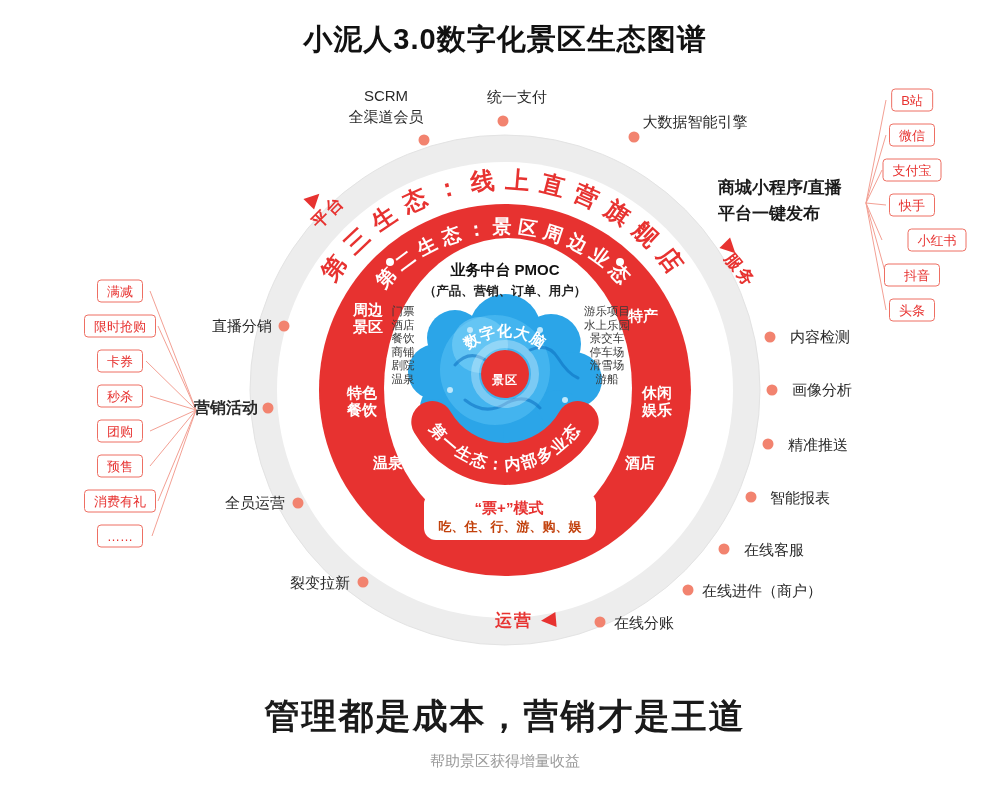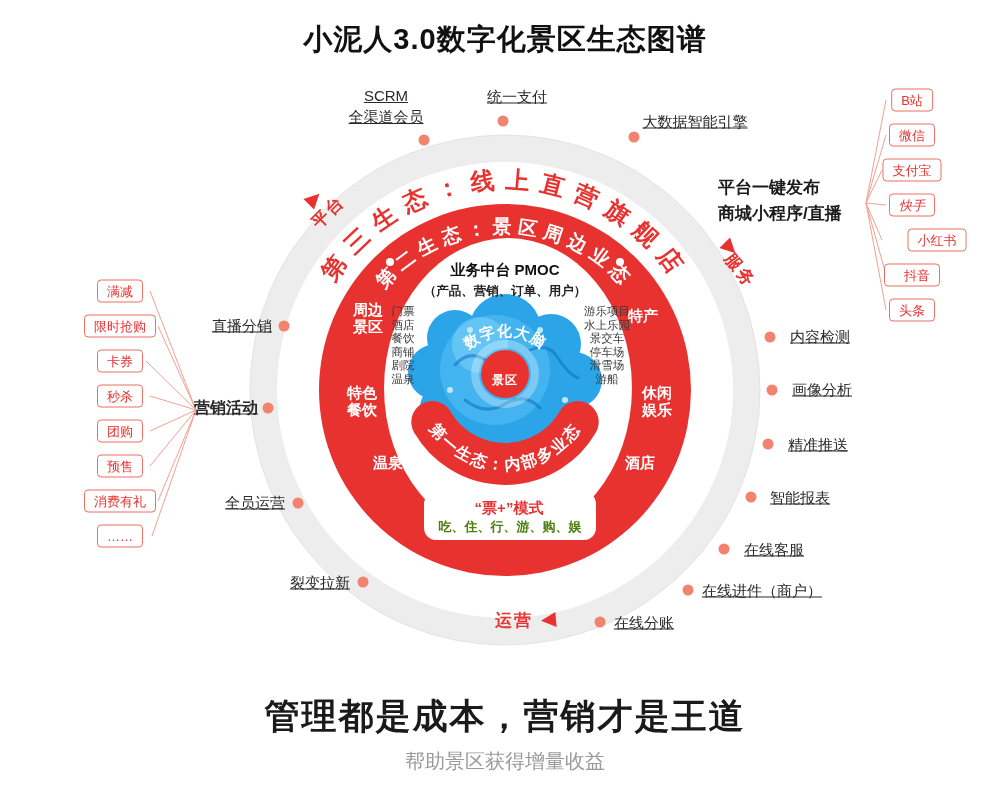--- a/index.html
+++ b/index.html
@@ -5,23 +5,23 @@
   html,body{margin:0;padding:0;background:#fff;}
   .canvas{position:relative;width:1006px;height:789px;background:#fff;overflow:hidden;
           font-family:"Liberation Sans","DejaVu Sans",sans-serif;}
   svg.layer{position:absolute;left:0;top:0;}
 
   .page-title{position:absolute;left:505px;top:40px;transform:translate(-50%,-50%);
     font-size:29px;font-weight:bold;color:#111;letter-spacing:1px;white-space:nowrap;}
   .slogan{position:absolute;left:505px;top:716px;transform:translate(-50%,-50%);
     font-size:35px;font-weight:bold;color:#1a1a1a;letter-spacing:2px;white-space:nowrap;}
   .subtitle{position:absolute;left:505px;top:761px;transform:translate(-50%,-50%);
-    font-size:20px;color:#9a9a9a;white-space:nowrap;}
-
-  .sat{position:absolute;font-size:15px;color:#2a2a2a;white-space:nowrap;transform:translateY(-50%);text-decoration:underline;}
+    font-size:15px;color:#9a9a9a;white-space:nowrap;}
+
+  .sat{position:absolute;font-size:15px;color:#2a2a2a;white-space:nowrap;transform:translateY(-50%);}
   .sat.ctr{transform:translate(-50%,-50%);text-align:center;}
   .sat.ranc{transform:translate(-100%,-50%);}
   .sat.bold{font-weight:bold;font-size:16px;}
   .sat .ln{display:block;line-height:21px;}
 
   .publish{position:absolute;left:718px;top:175px;font-size:17px;font-weight:bold;color:#1a1a1a;}
   .publish .ln{display:block;line-height:26px;white-space:nowrap;}
 
   .rot{position:absolute;color:#e73230;font-weight:bold;font-size:17px;white-space:nowrap;letter-spacing:2px;}
   .op-label{position:absolute;transform:translate(-50%,-50%);color:#e73230;font-weight:bold;
@@ -42,21 +42,21 @@
   .col{position:absolute;transform:translateX(-50%);text-align:center;
     font-size:11.5px;line-height:13.5px;color:#3a3a3a;}
   .col span{display:block;}
 
   .core-label{position:absolute;left:505px;top:380px;transform:translate(-50%,-50%);
     color:#fff;font-weight:bold;font-size:12px;letter-spacing:1px;white-space:nowrap;}
 
   .ticket-mode{position:absolute;left:509px;top:508px;transform:translate(-50%,-50%);
     color:#e73230;font-weight:bold;font-size:15px;white-space:nowrap;}
   .ticket-scenes{position:absolute;left:510px;top:527px;transform:translate(-50%,-50%);
-    color:#4d7c0f;font-weight:bold;font-size:13px;white-space:nowrap;}
+    color:#c2410c;font-weight:bold;font-size:13px;white-space:nowrap;}
 </style>
 </head>
 <body>
 
 <div class="canvas">
 
   <svg class="layer" width="1006" height="789" viewBox="0 0 1006 789">
     <defs>
       <path id="arcThird" d="M 322,304.6 A 202,202 0 0 1 688,304.6"></path>
       <path id="arcSecond" d="M 376.4,299.9 A 157,157 0 0 1 633.6,299.9"></path>
@@ -184,37 +184,37 @@
 
   <div class="sat" style="left:790px;top:337px;">内容检测</div>
   <div class="sat" style="left:792px;top:390px;">画像分析</div>
   <div class="sat" style="left:788px;top:445px;">精准推送</div>
   <div class="sat" style="left:770px;top:498px;">智能报表</div>
   <div class="sat" style="left:744px;top:550px;">在线客服</div>
   <div class="sat" style="left:702px;top:591px;text-align:right;">在线进件（商户）</div>
   <div class="sat" style="left:614px;top:623px;">在线分账</div>
 
   <div class="publish">
+    <span class="ln">商城小程序/直播</span>
     <span class="ln">平台一键发布</span>
-    <span class="ln">商城小程序/直播</span>
   </div>
 
   <div class="box" style="left:120px;top:291px;">满减</div>
   <div class="box" style="left:120px;top:326px;">限时抢购</div>
   <div class="box" style="left:120px;top:361px;">卡券</div>
   <div class="box" style="left:120px;top:396px;">秒杀</div>
   <div class="box" style="left:120px;top:431px;">团购</div>
   <div class="box" style="left:120px;top:466px;">预售</div>
   <div class="box" style="left:120px;top:501px;">消费有礼</div>
   <div class="box" style="left:120px;top:536px;">……</div>
 
   <div class="box" style="left:912px;top:100px;">B站</div>
   <div class="box" style="left:912px;top:135px;">微信</div>
   <div class="box" style="left:912px;top:170px;">支付宝</div>
-  <div class="box" style="left:912px;top:205px;font-style:italic;">快手</div>
+  <div class="box" style="left:912px;top:205px;">快手</div>
   <div class="box" style="left:912px;top:240px;margin-left:25px;">小红书</div>
   <div class="box" style="left:912px;top:275px;padding-left:19px;">抖音</div>
   <div class="box" style="left:912px;top:310px;">头条</div>
 
   <div class="mid-title">业务中台 PMOC</div>
   <div class="mid-sub">（产品、营销、订单、用户）</div>
 
   <div class="col" style="left:403px;top:305px;">
     <span>门票</span>
     <span>酒店</span>

